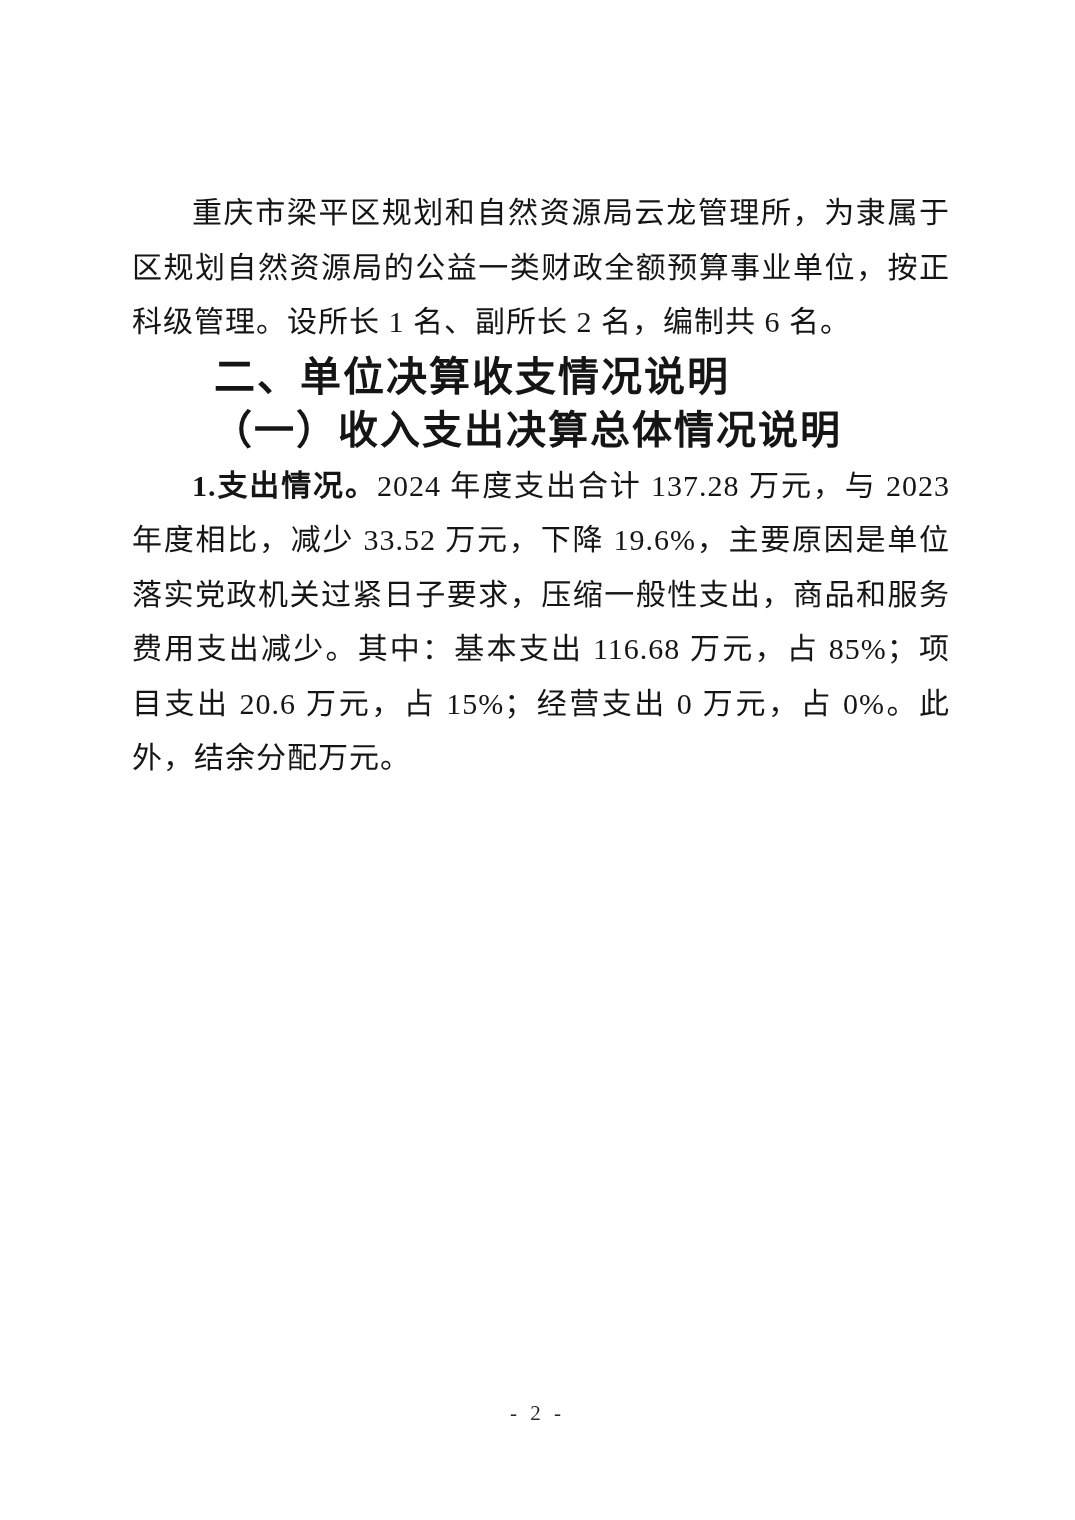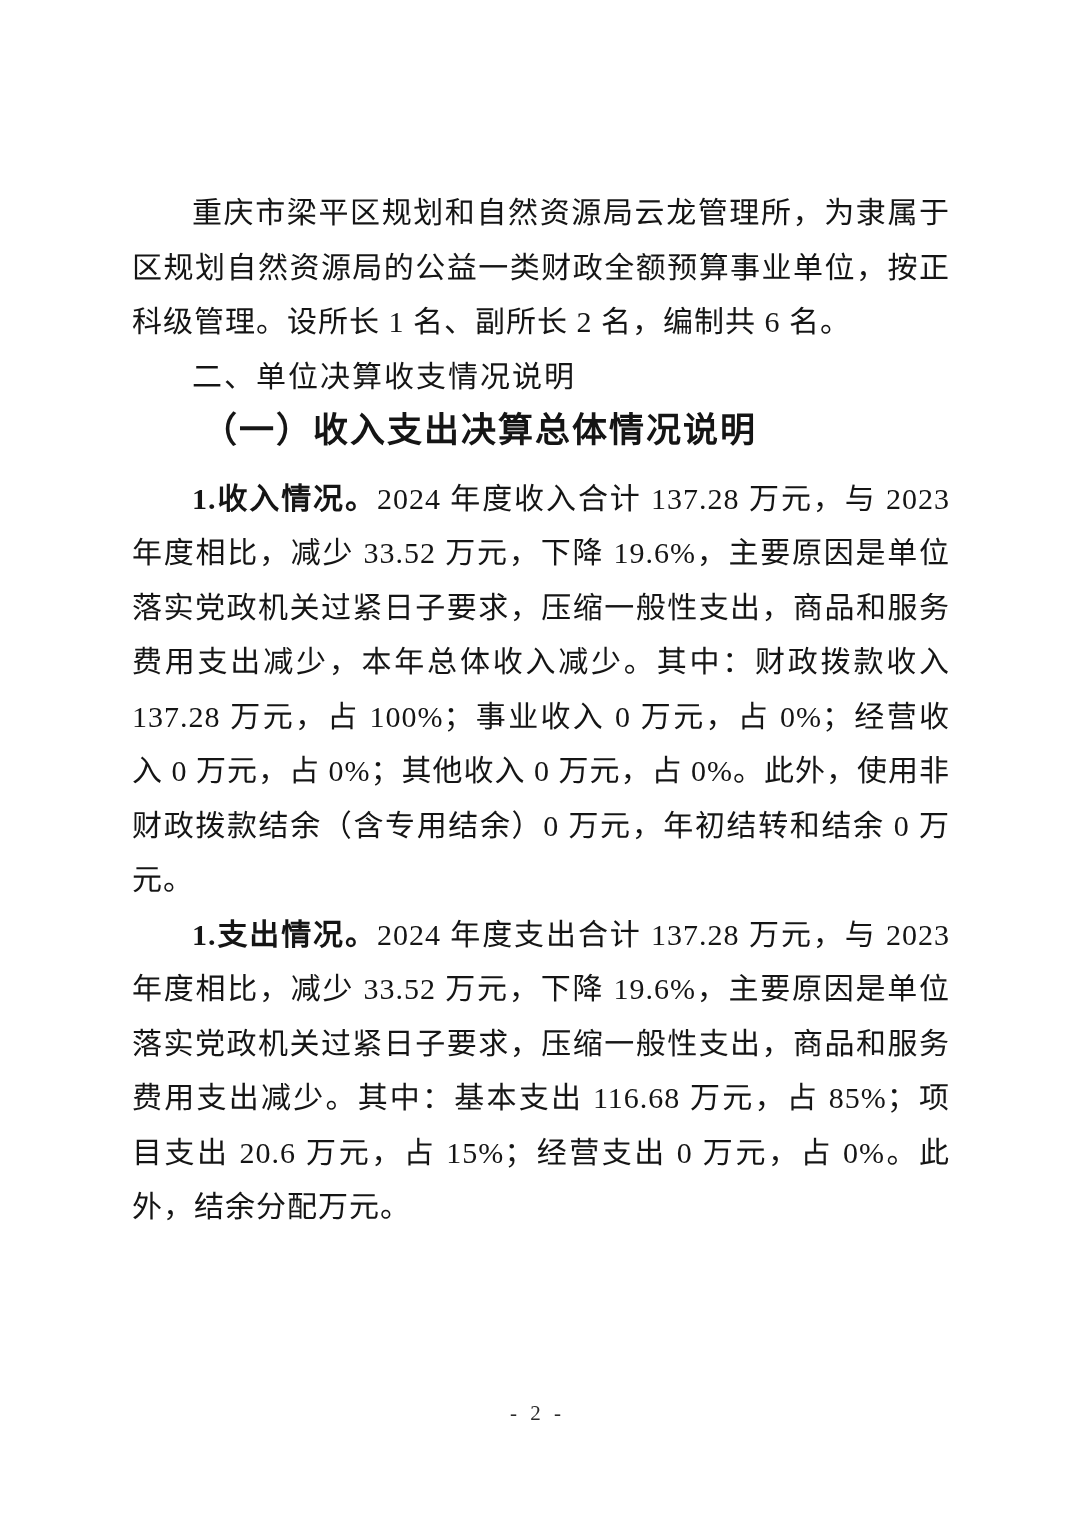--- a/index.html
+++ b/index.html
@@ -28,29 +28,29 @@
     letter-spacing: 1px;
   }
   .para {
     margin: 0;
     text-indent: 2em;
   }
   .h-section {
     margin: 0;
     text-indent: 2em;
     font-family: "Liberation Sans", "DejaVu Sans", sans-serif;
-    font-weight: 400;
-    font-size: 30px;
+    font-weight: 700;
+    font-size: 41px;
     letter-spacing: 2px;
   }
   .h-sub {
     margin: 0;
     text-indent: 2em;
     font-weight: 700;
-    font-size: 35px;
+    font-size: 40px;
     letter-spacing: 2px;
   }
   .spaced-top {
     margin-top: 13px;
   }
   .lead {
     font-weight: 700;
   }
   .page-footer {
     position: absolute;
@@ -70,21 +70,20 @@
 
   <div class="text-block">
 
     <p class="para">重庆市梁平区规划和自然资源局云龙管理所，为隶属于区规划自然资源局的公益一类财政全额预算事业单位，按正科级管理。设所长 1 名、副所长 2 名，编制共 6 名。</p>
 
     <h2 class="h-section">二、单位决算收支情况说明</h2>
 
     <h3 class="h-sub">（一）收入支出决算总体情况说明</h3>
 
 
-    <p class="para spaced-top"><span class="lead">1.收入情况。</span><span>2024 年度收入合计 137.28 万元，与 2023 年度相比，减少 33.52 万元，下降 19.6%，主要原因是单位落实党政机关过紧日子要求，压缩一般性支出，商品和服务费用支出减少，本年总体收入减少。其中：财政拨款收入 137.28 万元，占 100%；事业收入 0 万元，占 0%；经营收入 0 万元，占 0%；其他收入 0 万元，占 0%。此外，使用非财政拨款结余（含专用结余）0 万元，年初结转和结余 0 万元。</span></p>
 
     <p class="para"><span class="lead">1.支出情况。</span><span>2024 年度支出合计 137.28 万元，与 2023 年度相比，减少 33.52 万元，下降 19.6%，主要原因是单位落实党政机关过紧日子要求，压缩一般性支出，商品和服务费用支出减少。其中：基本支出 116.68 万元，占 85%；项目支出 20.6 万元，占 15%；经营支出 0 万元，占 0%。此外，结余分配万元。</span></p>
 
   </div>
 
   <div class="page-footer">- 2 -</div>
 
 </div>
 
 </body></html>

